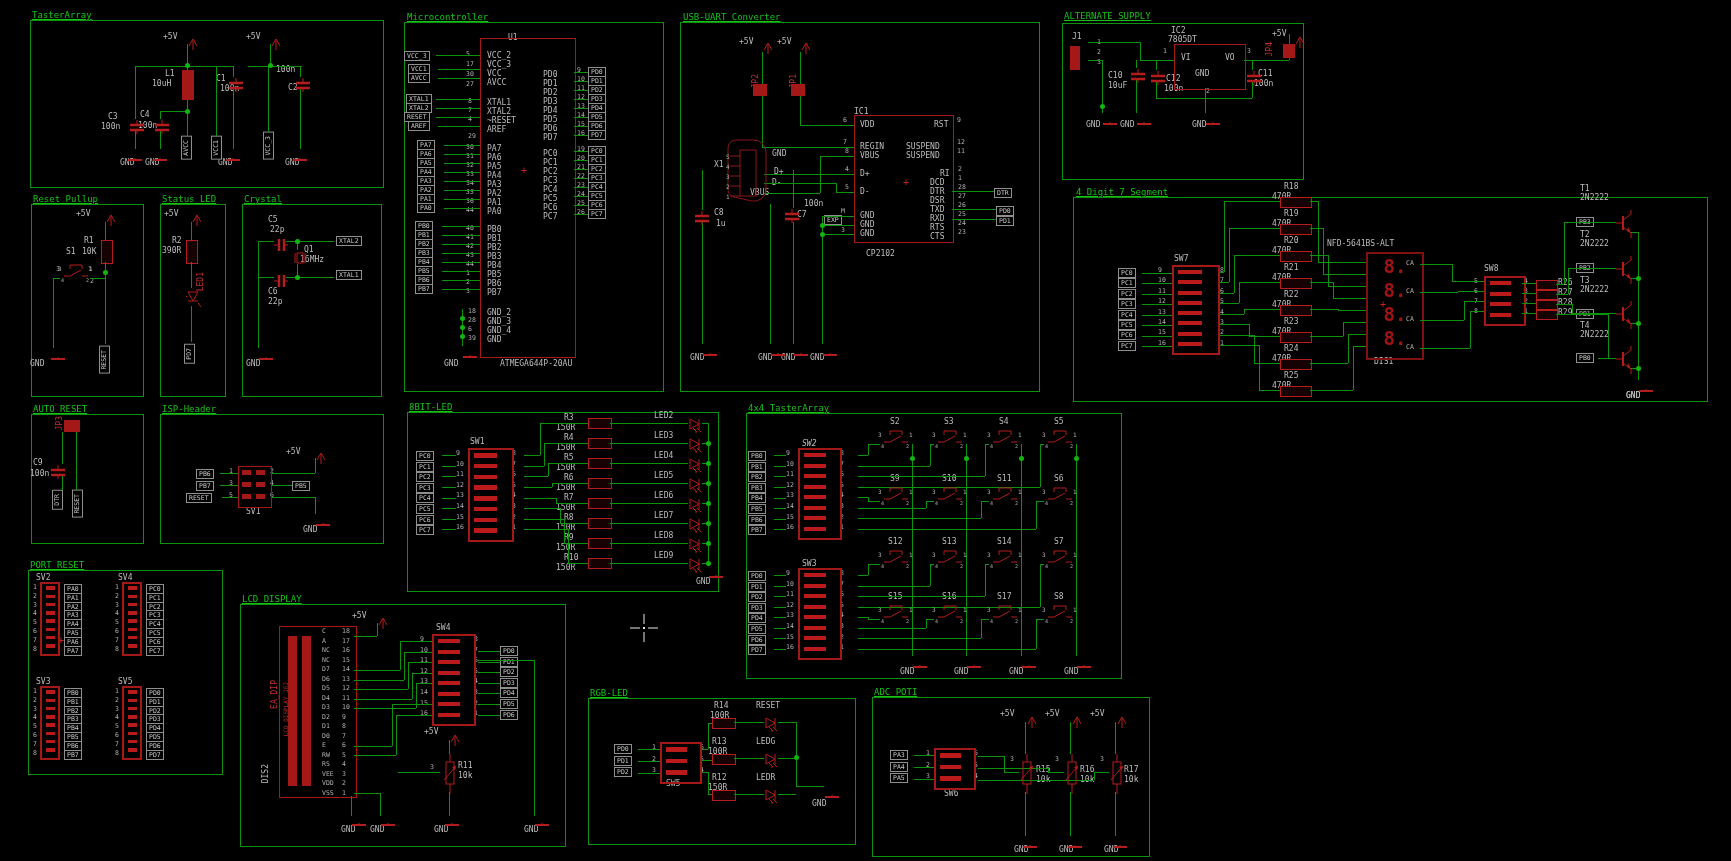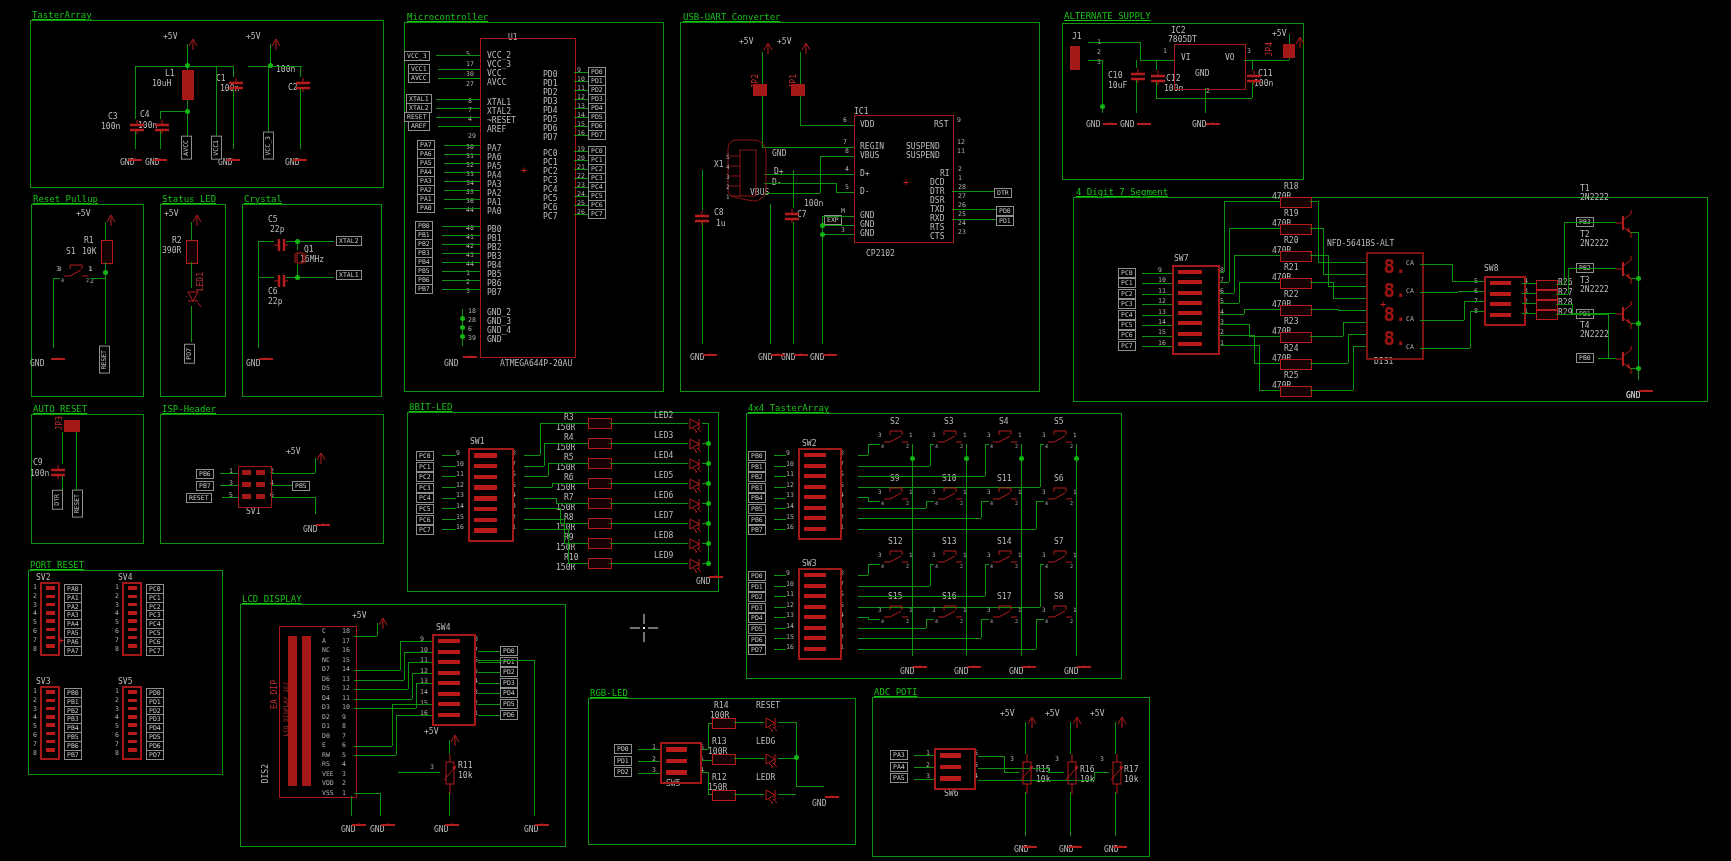--- a/index.html
+++ b/index.html
@@ -199,21 +199,21 @@
     <div class="t t0" style="left: 268px; top: 298px;">22p</div>
     <div class="t t0" style="left: 246px; top: 360px;">GND</div>
     <div class="t t5" style="left: 56px; top: 416px;">JP3</div>
     <div class="t t0" style="left: 33px; top: 459px;">C9</div>
     <div class="t t0" style="left: 30px; top: 470px;">100n</div>
     <div class="t t0" style="left: 286px; top: 448px;">+5V</div>
     <div class="t t0" style="left: 246px; top: 508px;">SV1</div>
     <div class="t t0" style="left: 303px; top: 526px;">GND</div>
     <div class="t t0" style="left: 470px; top: 438px;">SW1</div>
     <div class="t t0" style="left: 696px; top: 578px;">GND</div>
-    <div class="t t0" style="left: 802px; top: 440px;">SW2</div>
+    <div class="t t0" style="left: 802px; top: 440px; font-style: italic;">SW2</div>
     <div class="t t0" style="left: 802px; top: 560px;">SW3</div>
     <div class="t t0" style="left: 890px; top: 418px;">S2</div>
     <div class="t t0" style="left: 944px; top: 418px;">S3</div>
     <div class="t t0" style="left: 999px; top: 418px;">S4</div>
     <div class="t t0" style="left: 1054px; top: 418px;">S5</div>
     <div class="t t0" style="left: 890px; top: 475px;">S9</div>
     <div class="t t0" style="left: 942px; top: 475px;">S10</div>
     <div class="t t0" style="left: 997px; top: 475px;">S11</div>
     <div class="t t0" style="left: 1054px; top: 475px;">S6</div>
     <div class="t t0" style="left: 888px; top: 538px;">S12</div>

